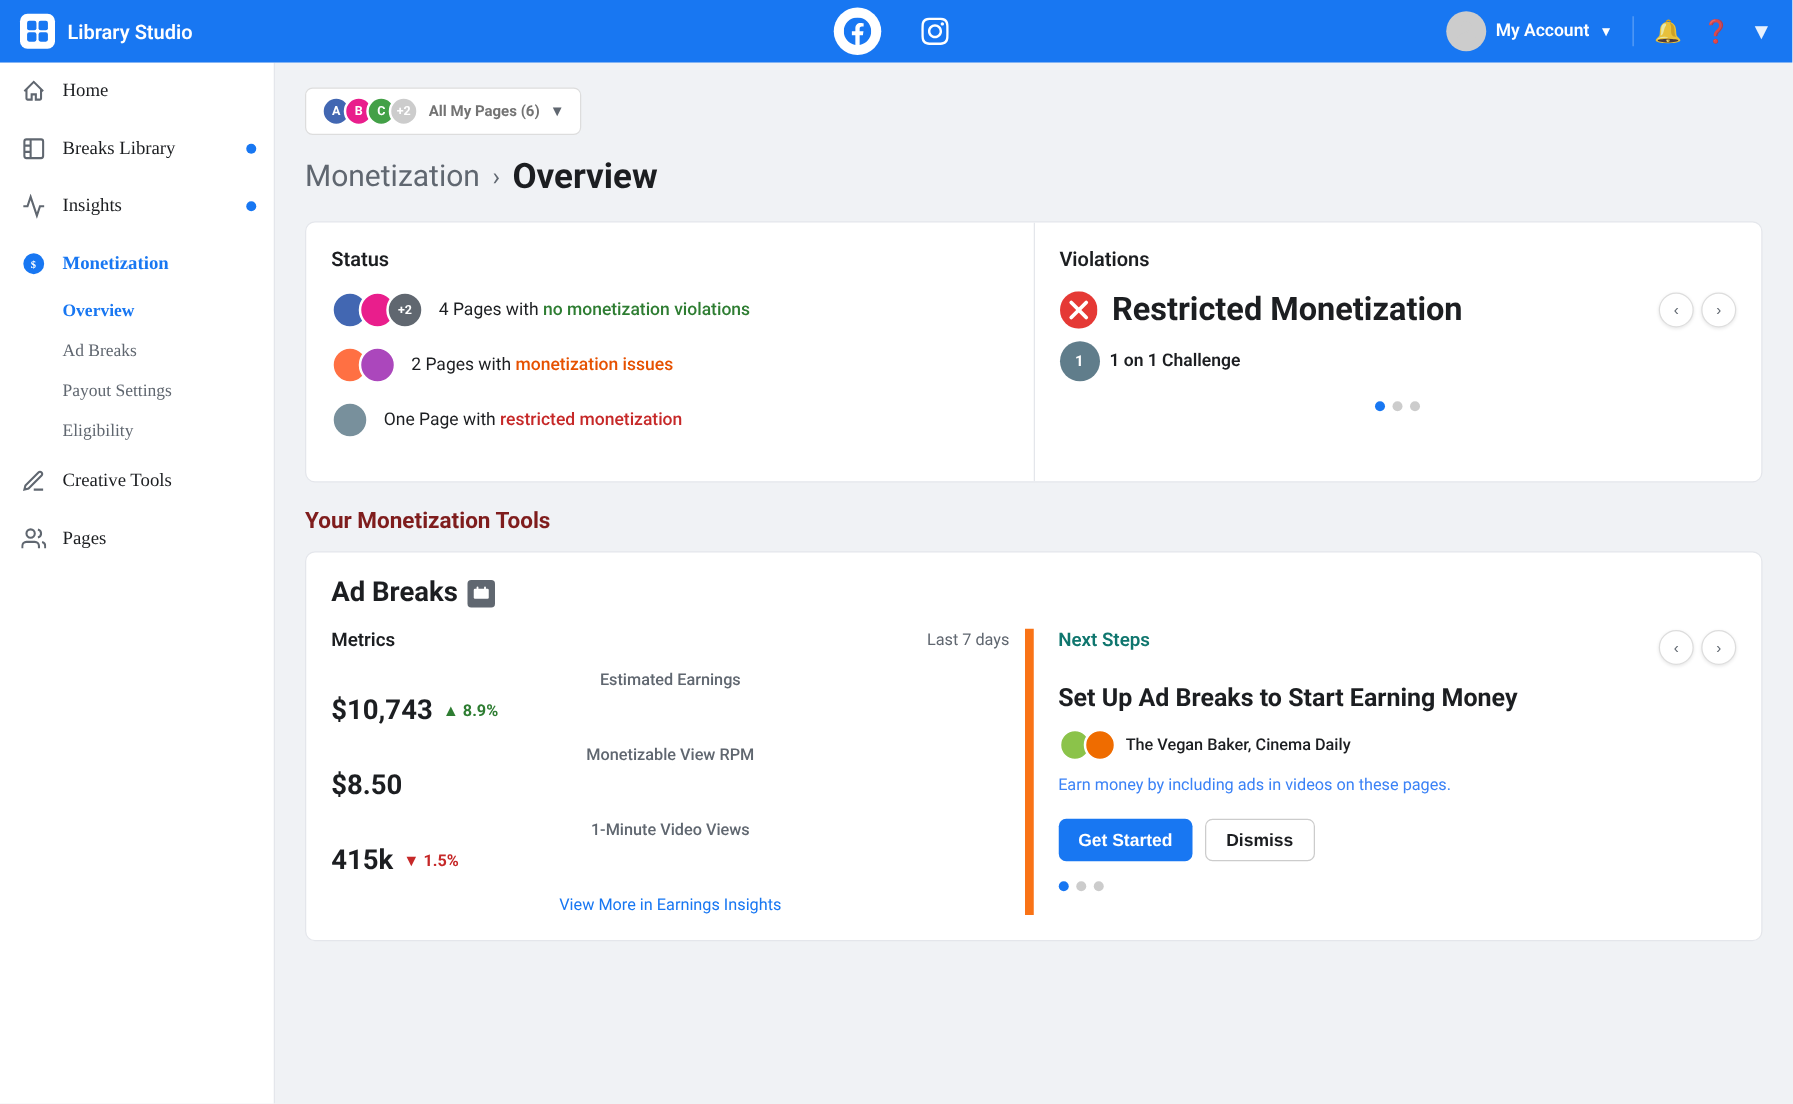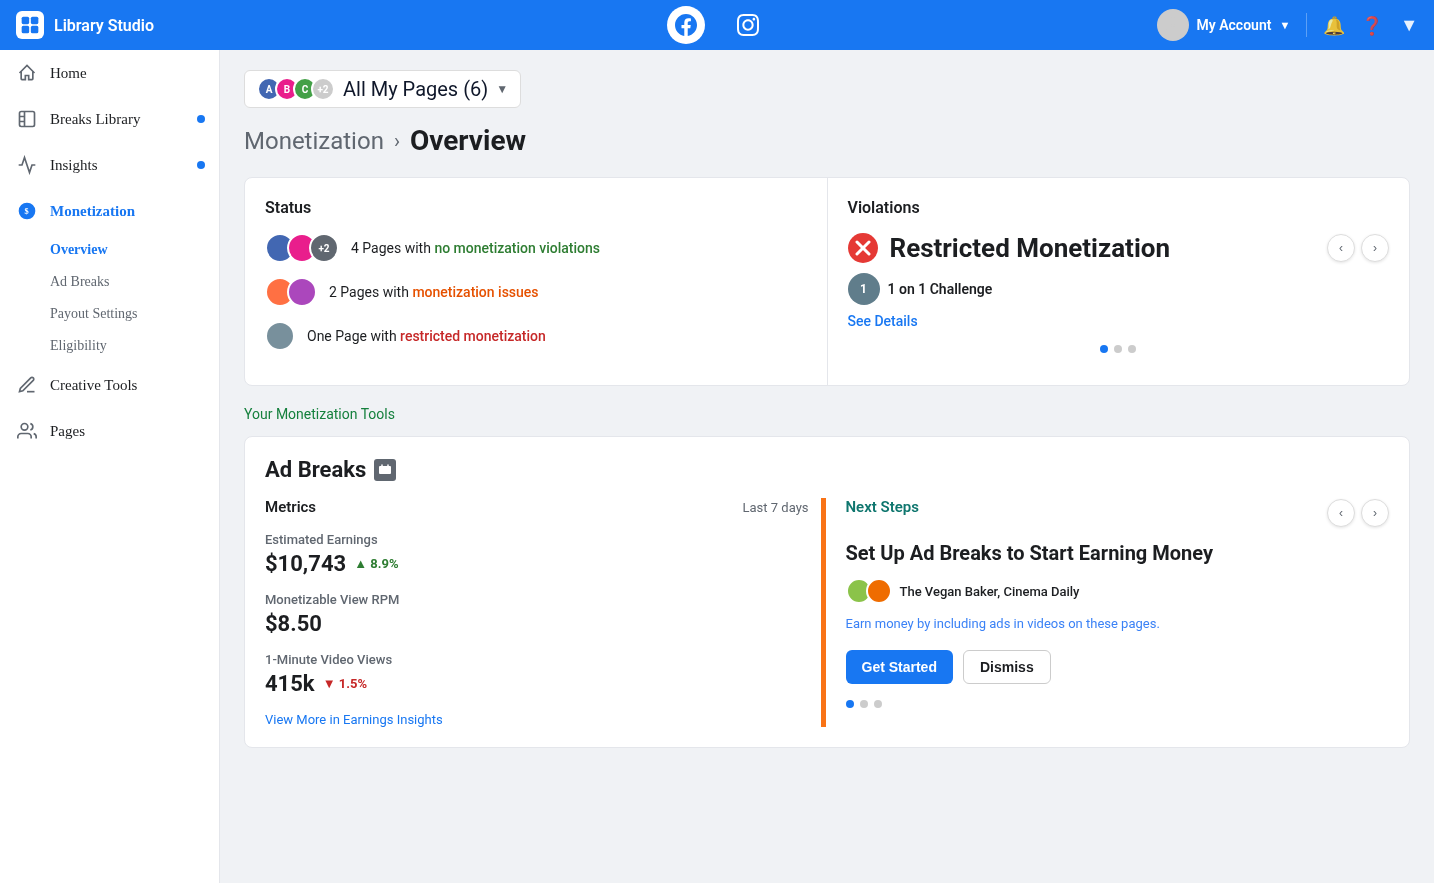--- a/index.html
+++ b/index.html
@@ -65,21 +65,21 @@
     .sidebar-monetization-parent .sidebar-icon { color: #1877f2; }
 
     
     .main-content { flex: 1; overflow-y: auto; padding: 20px 24px; background: #f0f2f5; }
 
     
     .page-selector { display: flex; align-items: center; gap: 8px; background: white; border: 1px solid #ddd; border-radius: 6px; padding: 6px 12px; cursor: pointer; margin-bottom: 16px; width: fit-content; }
     .page-selector-avatars { display: flex; }
     .page-selector-avatars .mini-av { width: 24px; height: 24px; border-radius: 50%; background: #ccc; border: 2px solid white; margin-left: -6px; overflow: hidden; display: flex; align-items: center; justify-content: center; font-size: 10px; color: white; font-weight: bold; }
     .page-selector-avatars .mini-av:first-child { margin-left: 0; }
-    .page-selector-label { font-size: 20px; color: #0f172a; font-weight: 400; }
+    .page-selector-label { font-size: 12px; color: #737373; font-weight: 700; }
     .page-selector-arrow { font-size: 12px; color: #606770; }
 
     
     .breadcrumb { display: flex; align-items: center; gap: 10px; margin-bottom: 20px; }
     .breadcrumb-parent { font-size: 24px; color: #606770; font-weight: 400; }
     .breadcrumb-sep { font-size: 20px; color: #606770; }
     .breadcrumb-current { font-size: 28px; color: #1c1e21; font-weight: 700; }
 
     
     .status-violations-row { display: flex; gap: 0; background: white; border-radius: 8px; border: 1px solid #e4e6eb; margin-bottom: 20px; overflow: hidden; }
@@ -103,27 +103,27 @@
     .violation-page-av { width: 32px; height: 32px; border-radius: 50%; background: #ccc; }
     .violation-page-name { font-size: 14px; font-weight: 600; color: #1c1e21; }
     .see-details { color: #1877f2; font-size: 14px; cursor: pointer; font-weight: 500; }
     .carousel-btn { width: 28px; height: 28px; border-radius: 50%; border: 1px solid #ddd; background: white; cursor: pointer; display: flex; align-items: center; justify-content: center; font-size: 12px; color: #606770; box-shadow: 0 1px 3px rgba(0,0,0,0.1); }
     .carousel-btn.next { background: white; }
     .carousel-dots { display: flex; gap: 6px; justify-content: center; margin-top: 16px; }
     .dot { width: 8px; height: 8px; border-radius: 50%; background: #ccc; }
     .dot.active { background: #1877f2; }
 
     
-    .tools-title { font-size: 14px; font-weight: 400; color: #15803d; margin-bottom: 14px; }
+    .tools-title { font-size: 18px; font-weight: 700; color: #7f1d1d; margin-bottom: 14px; }
     .ad-breaks-card { background: white; border-radius: 8px; border: 1px solid #e4e6eb; padding: 20px; }
     .ad-breaks-header { display: flex; align-items: center; gap: 8px; margin-bottom: 16px; }
     .ad-breaks-title { font-size: 22px; font-weight: 700; color: #1c1e21; }
     .ad-breaks-icon { width: 22px; height: 22px; background: #606770; border-radius: 3px; display: flex; align-items: center; justify-content: center; font-size: 10px; color: white; }
     .ad-breaks-body { display: flex; gap: 0; }
-    .metrics-panel { flex: 1; border-right: 5px solid #f97316; padding-right: 12px; }
+    .metrics-panel { flex: 1; border-right: 7px solid #f97316; padding-right: 12px; text-align: center; }
     .metrics-header { display: flex; justify-content: space-between; align-items: center; margin-bottom: 16px; }
     .metrics-label { font-size: 15px; font-weight: 600; color: #1c1e21; }
     .metrics-period { font-size: 13px; color: #606770; }
     .metric-item { margin-bottom: 16px; }
     .metric-name { font-size: 13px; color: #606770; font-weight: 500; margin-bottom: 4px; }
     .metric-value { font-size: 22px; font-weight: 700; color: #1c1e21; display: flex; align-items: center; gap: 8px; }
     .metric-change.up { color: #2e7d32; font-size: 13px; }
     .metric-change.down { color: #c62828; font-size: 13px; }
     .view-more { color: #1877f2; font-size: 13px; cursor: pointer; margin-top: 12px; }
 
@@ -334,21 +334,20 @@
           <span class="violation-title">Restricted Monetization</span>
           <div style="margin-left:auto; display:flex; gap:6px;">
             <button class="carousel-btn">‹</button>
             <button class="carousel-btn next">›</button>
           </div>
         </div>
         <div class="violation-page">
           <div class="violation-page-av" style="background:#607d8b; width:32px; height:32px; border-radius:50%; display:flex; align-items:center; justify-content:center; color:white; font-size:12px; font-weight:bold;">1</div>
           <span class="violation-page-name">1 on 1 Challenge</span>
         </div>
-        <div class="see-details">See Details</div>
         <div class="carousel-dots">
           <div class="dot active"></div>
           <div class="dot"></div>
           <div class="dot"></div>
         </div>
       </div>
     </div>
 
     <div class="tools-title">Your Monetization Tools</div>
     <div class="ad-breaks-card">

